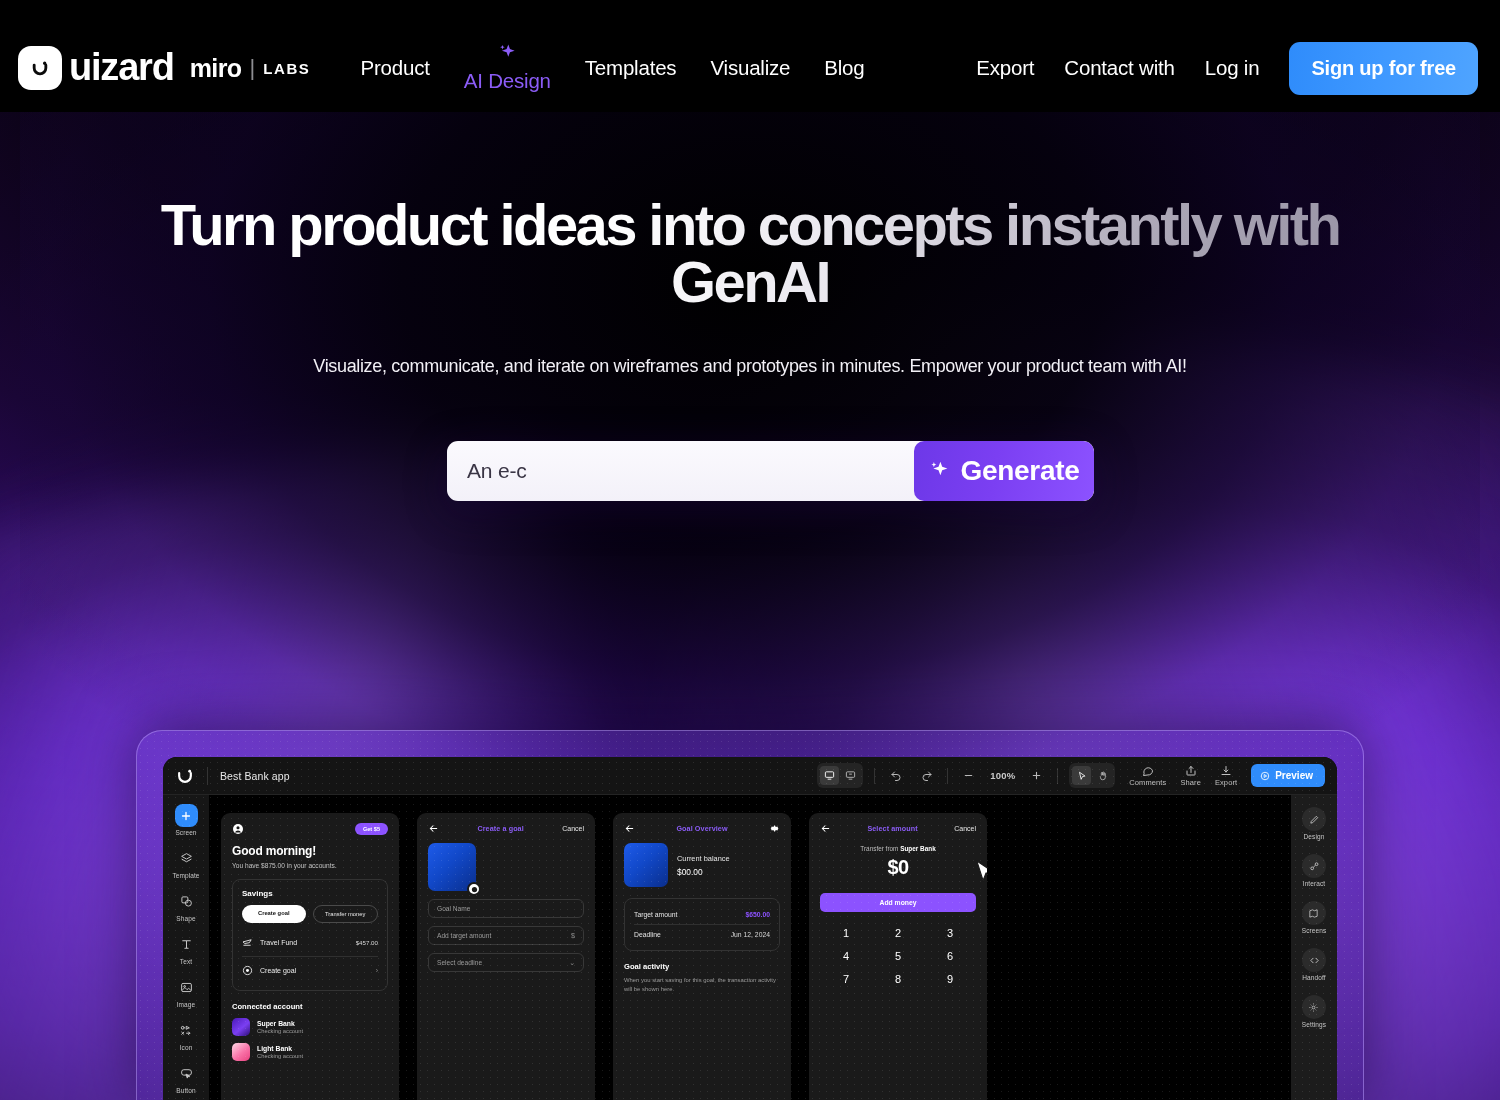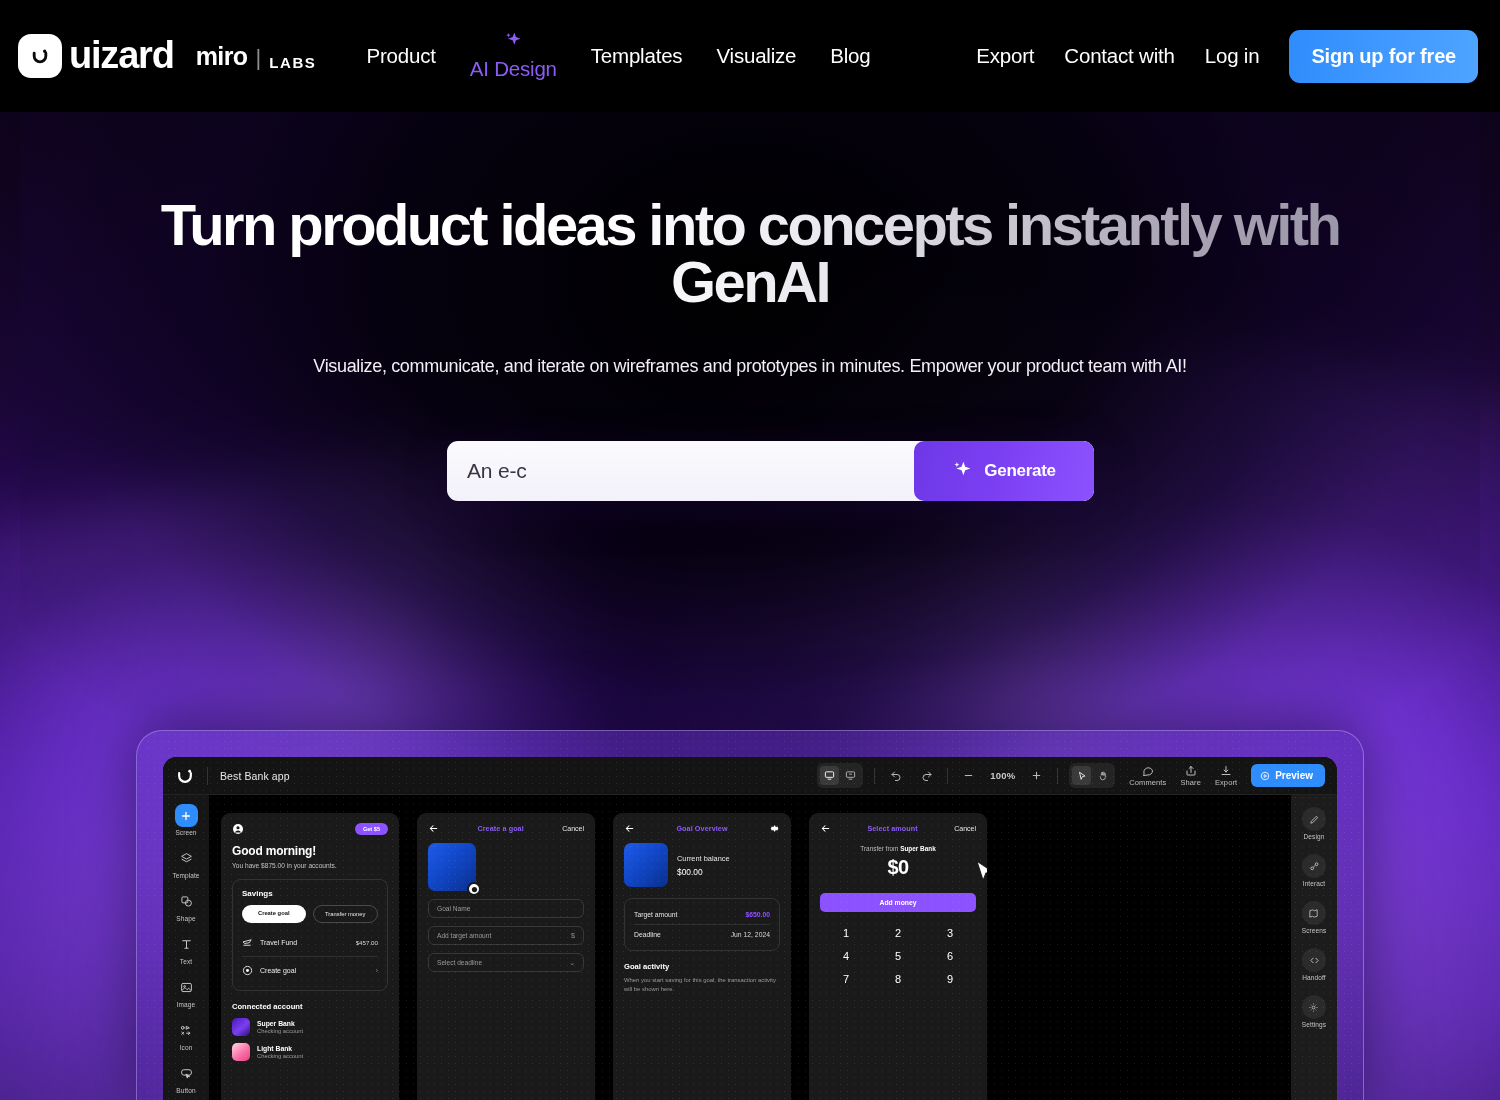--- a/index.html
+++ b/index.html
@@ -49,35 +49,35 @@
   .bg-topbar-black {
     position:absolute; left:0; top:0; width:100%; height:112px; background:#000;
   }
   .bg-vignette {
     position:absolute; inset:0;
     background: radial-gradient(120% 80% at 50% 40%, rgba(0,0,0,0) 40%, rgba(0,0,0,.28) 78%, rgba(0,0,0,.5) 100%);
   }
 
   
   .nav {
-    position:absolute; left:0; top:0; width:100%; height:112px;
+    position:absolute; left:0; top:12px; width:100%; height:112px;
     display:flex; align-items:center; padding:0 18px; z-index:40;
   }
   .brand { display:flex; align-items:center; gap:16px; margin-left:0; }
   .brand-logo { display:flex; align-items:center; gap:7px; }
   .logo-mark {
     width:44px; height:44px; border-radius:13px; background:#fff;
     display:flex; align-items:center; justify-content:center;
   }
   .logo-smile { width:20px; height:20px; }
   .logo-word {
     color:#fff; font-size:38px; font-weight:700; letter-spacing:-1.2px;
     line-height:1; padding-bottom:3px;
   }
-  .miro-wrap { display:flex; align-items:flex-end; gap:8px; margin-left:6px; }
+  .miro-wrap { display:flex; align-items:center; gap:8px; }
   .miro-word { color:#fff; font-size:25px; font-weight:700; letter-spacing:-.6px; }
   .miro-pipe { color:#8d8d92; font-size:22px; font-weight:300; }
   .miro-labs { color:#fff; font-size:15px; font-weight:700; letter-spacing:1.6px; }
 
   .nav-mid { display:flex; align-items:center; gap:34px; margin-left:50px; }
   .nav-link {
     color:#fff; font-size:20.5px; font-weight:400; letter-spacing:-.2px;
     text-decoration:none; white-space:nowrap; cursor:pointer;
   }
   .nav-link.ai { color:#8B5CF6; display:flex; align-items:center; gap:7px;flex-direction:column; }
@@ -115,21 +115,21 @@
     box-shadow: 0 10px 40px rgba(30,6,70,.45);
   }
   .prompt-input {
     flex:1; border:none; outline:none; background:transparent;
     font-family:inherit; font-size:21px; color:#3A3545; padding:0 20px; letter-spacing:-.2px;
   }
   .prompt-input::placeholder { color:#78717F; }
   .gen-btn {
     width:180px; flex:none; border:none; cursor:pointer;
     background: linear-gradient(100deg,#6D38E8 0%,#7B3FF2 45%,#8C52FF 100%);
-    color:#fff; font-family:inherit; font-size:17px; font-weight:700; letter-spacing:-.3px;
+    color:#fff; font-family:inherit; font-size:28px; font-weight:700; letter-spacing:-.3px;
     display:flex; align-items:center; justify-content:center; gap:11px;
     border-radius:10px;
     margin-left:12px;
   }
   .gen-btn .spark { width:21px; height:21px; }
 
   
   .laptop {
     position:absolute; left:50%; transform:translateX(-50%);
     top:730px; width:1228px; height:380px;

